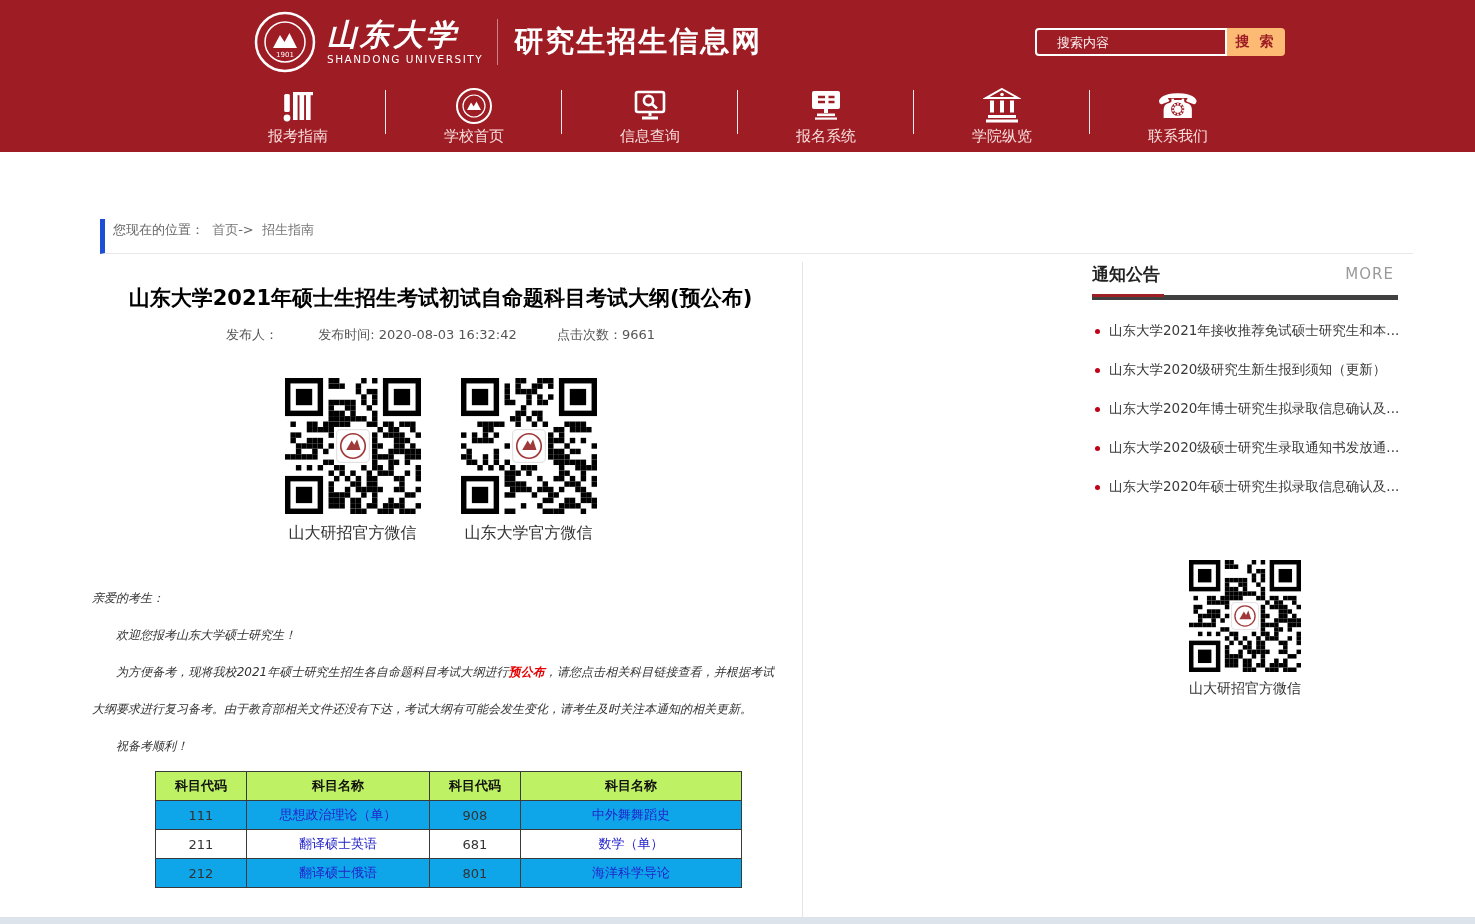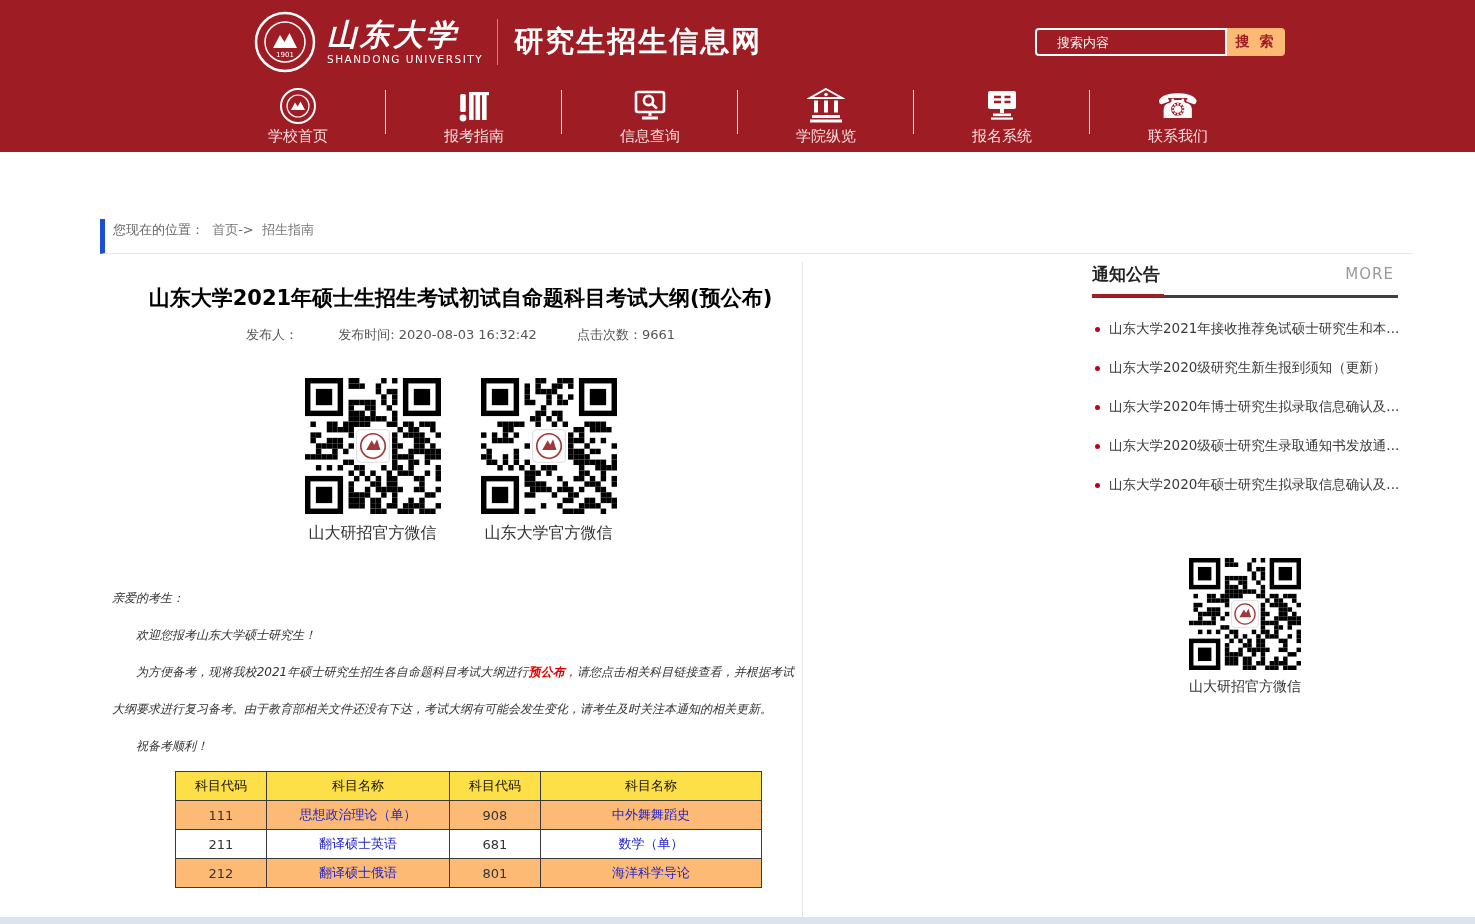--- a/index.html
+++ b/index.html
@@ -35,49 +35,49 @@
 
   
   .breadcrumb{position:absolute;left:100px;top:219px;width:1300px;padding:2px 0 14px 8px;
         border-bottom:1px solid #e8e8e8;border-left:5px solid #1d4ed8;
         font-size:13px;color:#666;}
   .breadcrumb a{color:#777;text-decoration:none;cursor:pointer;margin-left:4px;}
 
   
   .col-divider{position:absolute;left:802px;top:262px;width:1px;height:655px;background:#e4e4e4;}
 
-  .main{position:absolute;left:112px;top:262px;width:697px;}
+  .main{position:absolute;left:92px;top:262px;width:697px;}
   .art-title{text-align:center;font-size:21px;font-weight:bold;color:#000;margin-top:22px;line-height:1.35;}
   .art-meta{text-align:center;margin-top:14px;font-size:13px;color:#555;}
   .art-meta span{margin:0 18px;}
   .qr-row{margin-top:34px;display:flex;justify-content:center;gap:40px;}
   .qr-block{width:136px;}
   .qr{width:136px;height:136px;}
   .qr svg{display:block;width:100%;height:100%;}
   .qr-caption{text-align:center;font-size:16px;color:#333;margin-top:9px;white-space:nowrap;}
   .side-qr-caption{text-align:center;font-size:14px;color:#333;margin-top:8px;}
 
   .body-text{margin-top:36px;width:682px;font-size:12px;color:#333;font-style:italic;}
   .body-text p{margin:0;line-height:37px;text-align:justify;}
   .body-text p.indent{text-indent:2em;}
   .hl-red{color:#e60000;font-weight:bold;}
 
   table.subjects{border-collapse:collapse;margin:6px 0 0 63px;font-size:13px;}
   table.subjects td,table.subjects th{border:1px solid #3a3a3a;text-align:center;height:28px;padding:0 6px;}
-  table.subjects th{font-weight:normal;color:#111;background:#fde047;}
+  table.subjects th{font-weight:bold;color:#111;background:#bef264;}
   table.subjects .col-code{width:78px;}
   table.subjects .col-name1{width:170px;}
   table.subjects .col-name2{width:208px;}
-  tr.beige{background:#fdba74;}
+  tr.beige{background:#0ea5e9;}
   td.code{color:#333;}
   td.subj a{color:#2323cc;text-decoration:none;cursor:pointer;}
 
   
   .sidebar{position:absolute;left:1092px;top:263px;width:306px;}
-  .sidebar-head{position:relative;border-bottom:3px solid #404040;height:32px;}
+  .sidebar-head{position:relative;border-bottom:5px solid #404040;height:32px;}
   .notice-title{display:inline-block;font-size:17px;font-weight:bold;color:#222;}
   .notice-title::after{content:"";position:absolute;left:0;bottom:-2px;width:72px;height:3px;background:#9e2025;}
   .more-link{position:absolute;right:4px;top:2px;font-size:15px;color:#999;letter-spacing:1px;
         text-decoration:none;cursor:pointer;}
   .notice-list{list-style:none;margin:22px 0 0 0;padding:0;}
   .notice-list li{position:relative;padding-left:17px;margin-bottom:21px;font-size:13.5px;color:#3a3a3a;
         white-space:nowrap;overflow:hidden;cursor:pointer;}
   .notice-list li::before{content:"";position:absolute;left:3px;top:7px;width:5px;height:5px;
         border-radius:50%;background:#c00016;}
   .side-qr{width:112px;height:112px;margin:64px auto 0 auto;}
@@ -107,82 +107,82 @@
     </div>
     <div class="search">
       <input type="text" placeholder="搜索内容" style="">
       <button>搜 索</button>
     </div>
 
     <div class="nav">
 
       <div class="nav-item">
         <span class="nav-ico">
-          <svg width="38" height="38" viewBox="0 0 38 38">
-            <circle cx="19" cy="19" r="17" fill="none" stroke="#fff" stroke-width="2"></circle>
-            <circle cx="19" cy="19" r="11" fill="none" stroke="#fff" stroke-width="1.2"></circle>
-            <path d="M12 23 L16 15.5 L18.7 19.5 L21.5 14.5 L26 23 Z" fill="#fff"></path>
-          </svg>
-        </span>
-        <span class="nav-label">学校首页</span>
-      </div>
-
-      <div class="nav-item">
-        <span class="nav-ico">
           <svg width="38" height="38" viewBox="0 0 38 38" fill="#fff">
             <circle cx="8" cy="31" r="3.4"></circle>
             <rect x="5.2" y="7" width="5.6" height="18" rx="1.5"></rect>
             <rect x="14" y="5" width="4.6" height="28"></rect>
             <rect x="20.5" y="5" width="4.6" height="28"></rect>
             <rect x="27" y="5" width="4.6" height="28"></rect>
             <rect x="14" y="5" width="20" height="3.2"></rect>
           </svg>
         </span>
         <span class="nav-label">报考指南</span>
       </div>
 
       <div class="nav-item">
         <span class="nav-ico">
+          <svg width="38" height="38" viewBox="0 0 38 38">
+            <circle cx="19" cy="19" r="17" fill="none" stroke="#fff" stroke-width="2"></circle>
+            <circle cx="19" cy="19" r="11" fill="none" stroke="#fff" stroke-width="1.2"></circle>
+            <path d="M12 23 L16 15.5 L18.7 19.5 L21.5 14.5 L26 23 Z" fill="#fff"></path>
+          </svg>
+        </span>
+        <span class="nav-label">学校首页</span>
+      </div>
+
+      <div class="nav-item">
+        <span class="nav-ico">
           <svg width="40" height="38" viewBox="0 0 40 38" fill="none" stroke="#fff" stroke-width="2.6">
             <rect x="6" y="5" width="28" height="20" rx="2"></rect>
             <circle cx="18.5" cy="13.5" r="4.6"></circle>
             <path d="M22 17 L27 21.5"></path>
             <path d="M20 25 L20 29" stroke-width="3"></path>
             <path d="M12 31 L28 31" stroke-width="3"></path>
           </svg>
         </span>
         <span class="nav-label">信息查询</span>
+      </div>
+
+      <div class="nav-item">
+        <span class="nav-ico">
+          <svg width="40" height="38" viewBox="0 0 40 38">
+            <rect x="6" y="4" width="28" height="18" rx="2" fill="#fff"></rect>
+            <path d="M12 10 h7 M12 15 h7 M22.5 10 h6 M22.5 15 h6" stroke="#9e1c24" stroke-width="2.4"></path>
+            <rect x="18" y="22" width="4" height="4" fill="#fff"></rect>
+            <rect x="11" y="26.5" width="18" height="2.6" fill="#fff"></rect>
+            <rect x="9" y="30.5" width="22" height="2.2" fill="#fff"></rect>
+          </svg>
+        </span>
+        <span class="nav-label">报名系统</span>
       </div>
 
       <div class="nav-item">
         <span class="nav-ico">
           <svg width="38" height="38" viewBox="0 0 38 38" fill="#fff">
             <polygon points="19,2 35,11 3,11" fill="none" stroke="#fff" stroke-width="2"></polygon>
             <circle cx="19" cy="7.5" r="1.8"></circle>
             <rect x="7" y="13.5" width="4" height="12"></rect>
             <rect x="17" y="13.5" width="4" height="12"></rect>
             <rect x="27" y="13.5" width="4" height="12"></rect>
             <rect x="5" y="28" width="28" height="3"></rect>
             <rect x="3" y="32.5" width="32" height="3"></rect>
           </svg>
         </span>
         <span class="nav-label">学院纵览</span>
-      </div>
-
-      <div class="nav-item">
-        <span class="nav-ico">
-          <svg width="40" height="38" viewBox="0 0 40 38">
-            <rect x="6" y="4" width="28" height="18" rx="2" fill="#fff"></rect>
-            <path d="M12 10 h7 M12 15 h7 M22.5 10 h6 M22.5 15 h6" stroke="#9e1c24" stroke-width="2.4"></path>
-            <rect x="18" y="22" width="4" height="4" fill="#fff"></rect>
-            <rect x="11" y="26.5" width="18" height="2.6" fill="#fff"></rect>
-            <rect x="9" y="30.5" width="22" height="2.2" fill="#fff"></rect>
-          </svg>
-        </span>
-        <span class="nav-label">报名系统</span>
       </div>
 
 
       <div class="nav-item">
         <span class="nav-ico phone-glyph">☎</span>
         <span class="nav-label">联系我们</span>
       </div>
 
     </div>
   </div>

